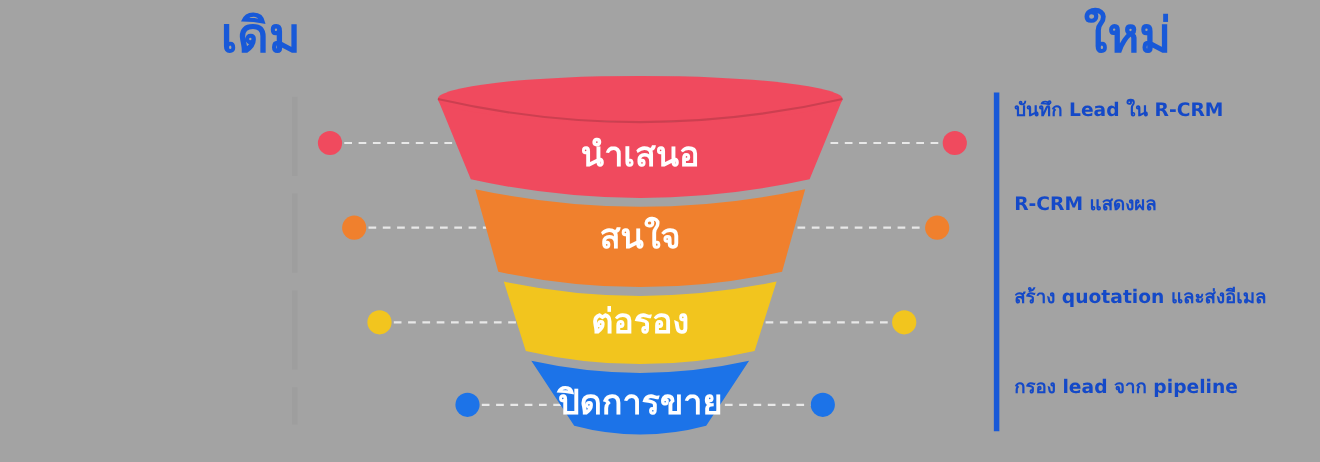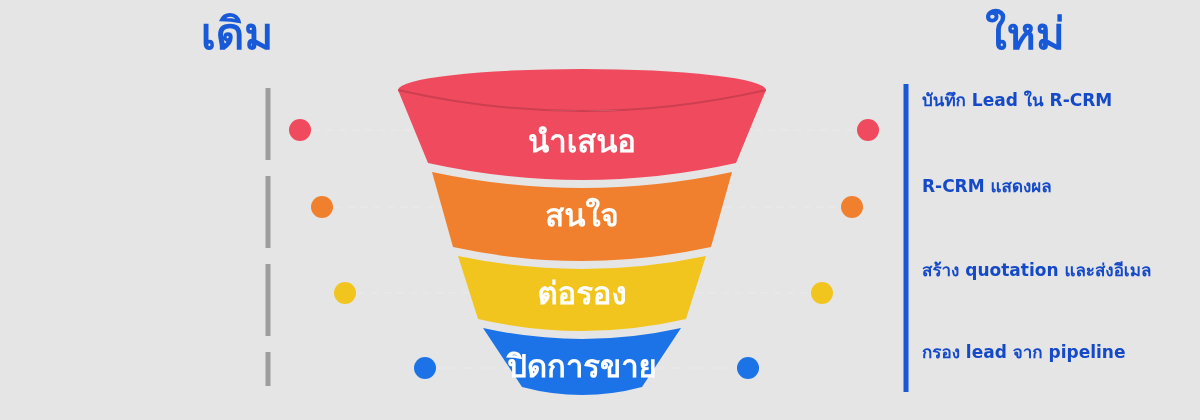--- a/index.html
+++ b/index.html
@@ -4,21 +4,21 @@
 <style>
   html, body {
     margin: 0;
     padding: 0;
     background: #000000;
   }
   .canvas {
     position: relative;
     width: 1200px;
     height: 420px;
-    background: #e5e5e5;
+    background: #a3a3a3;
     overflow: hidden;
     font-family: "DejaVu Sans", "Liberation Sans", sans-serif;
   }
   svg text {
     font-family: "DejaVu Sans", "Liberation Sans", sans-serif;
   }
   .title {
     font-size: 44px;
     font-weight: bold;
     text-anchor: middle;

